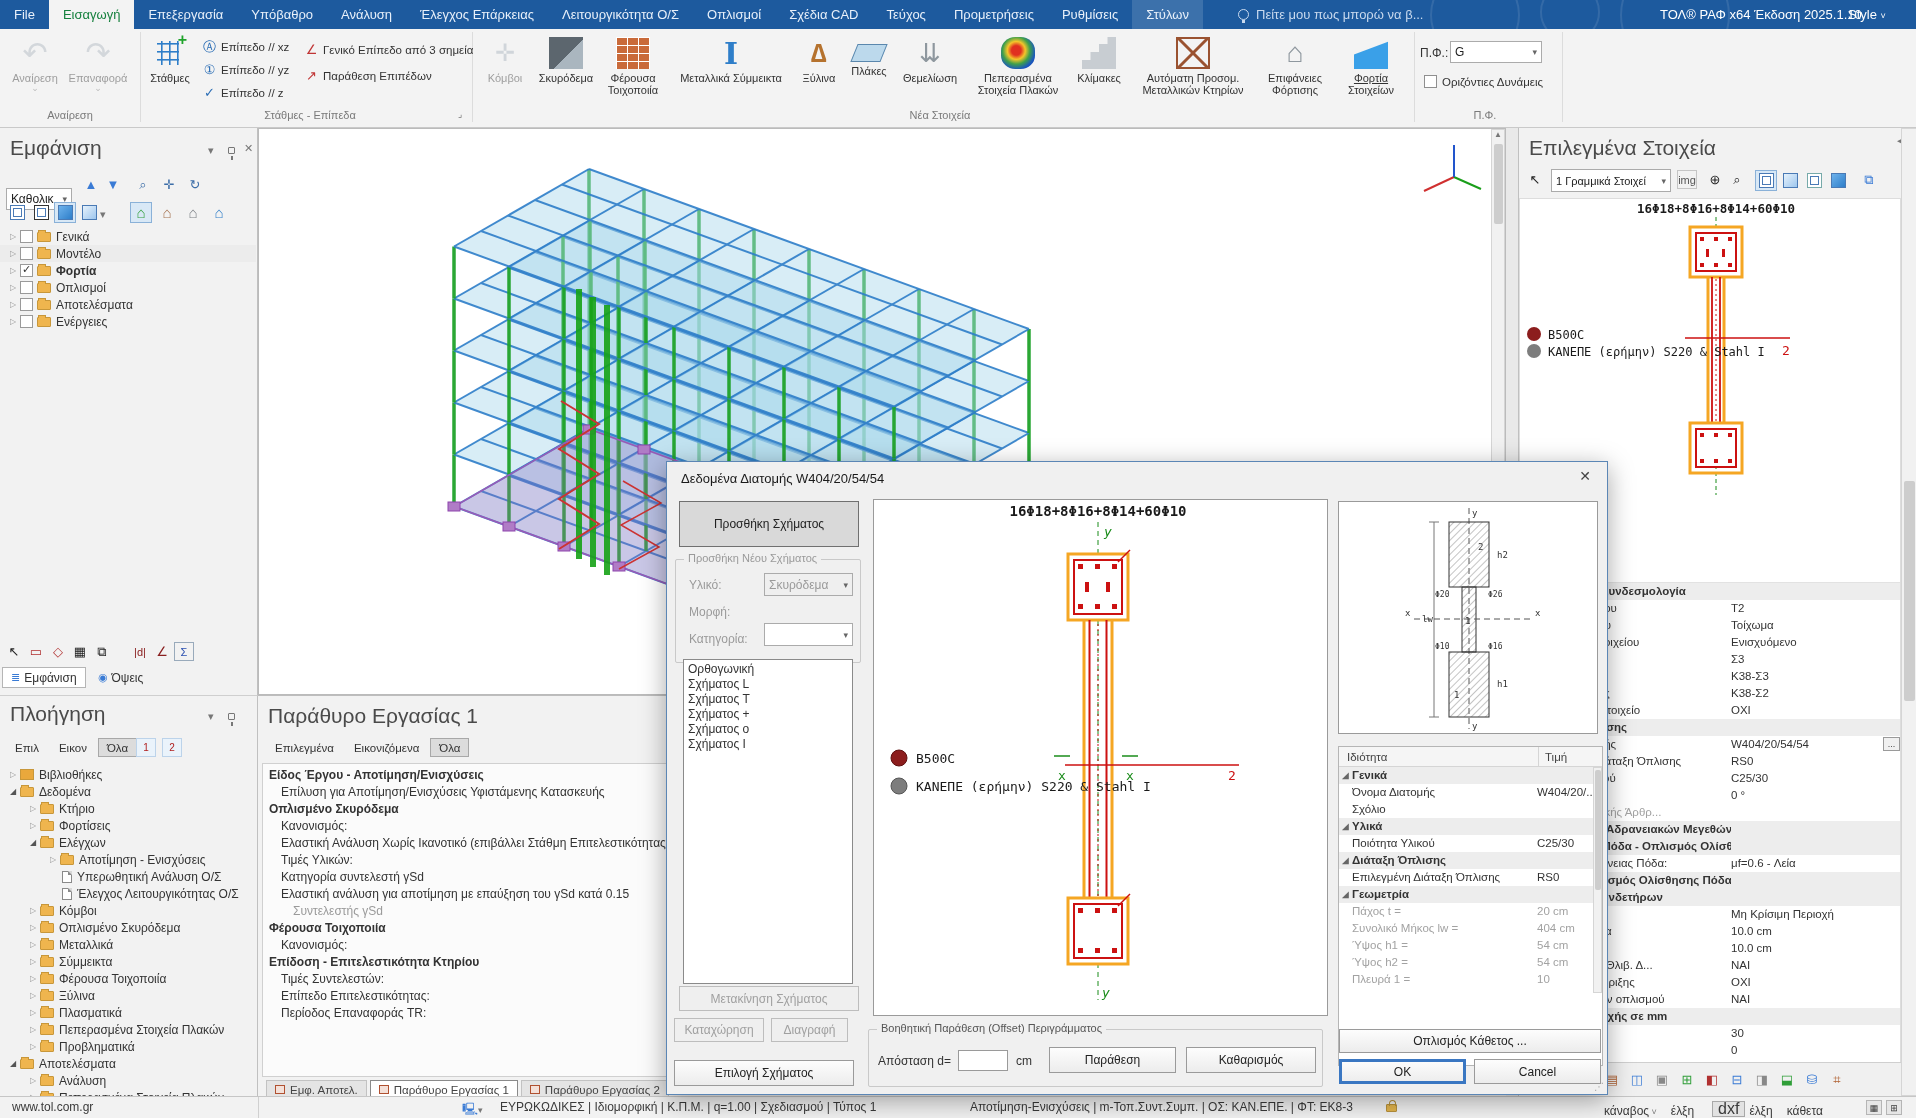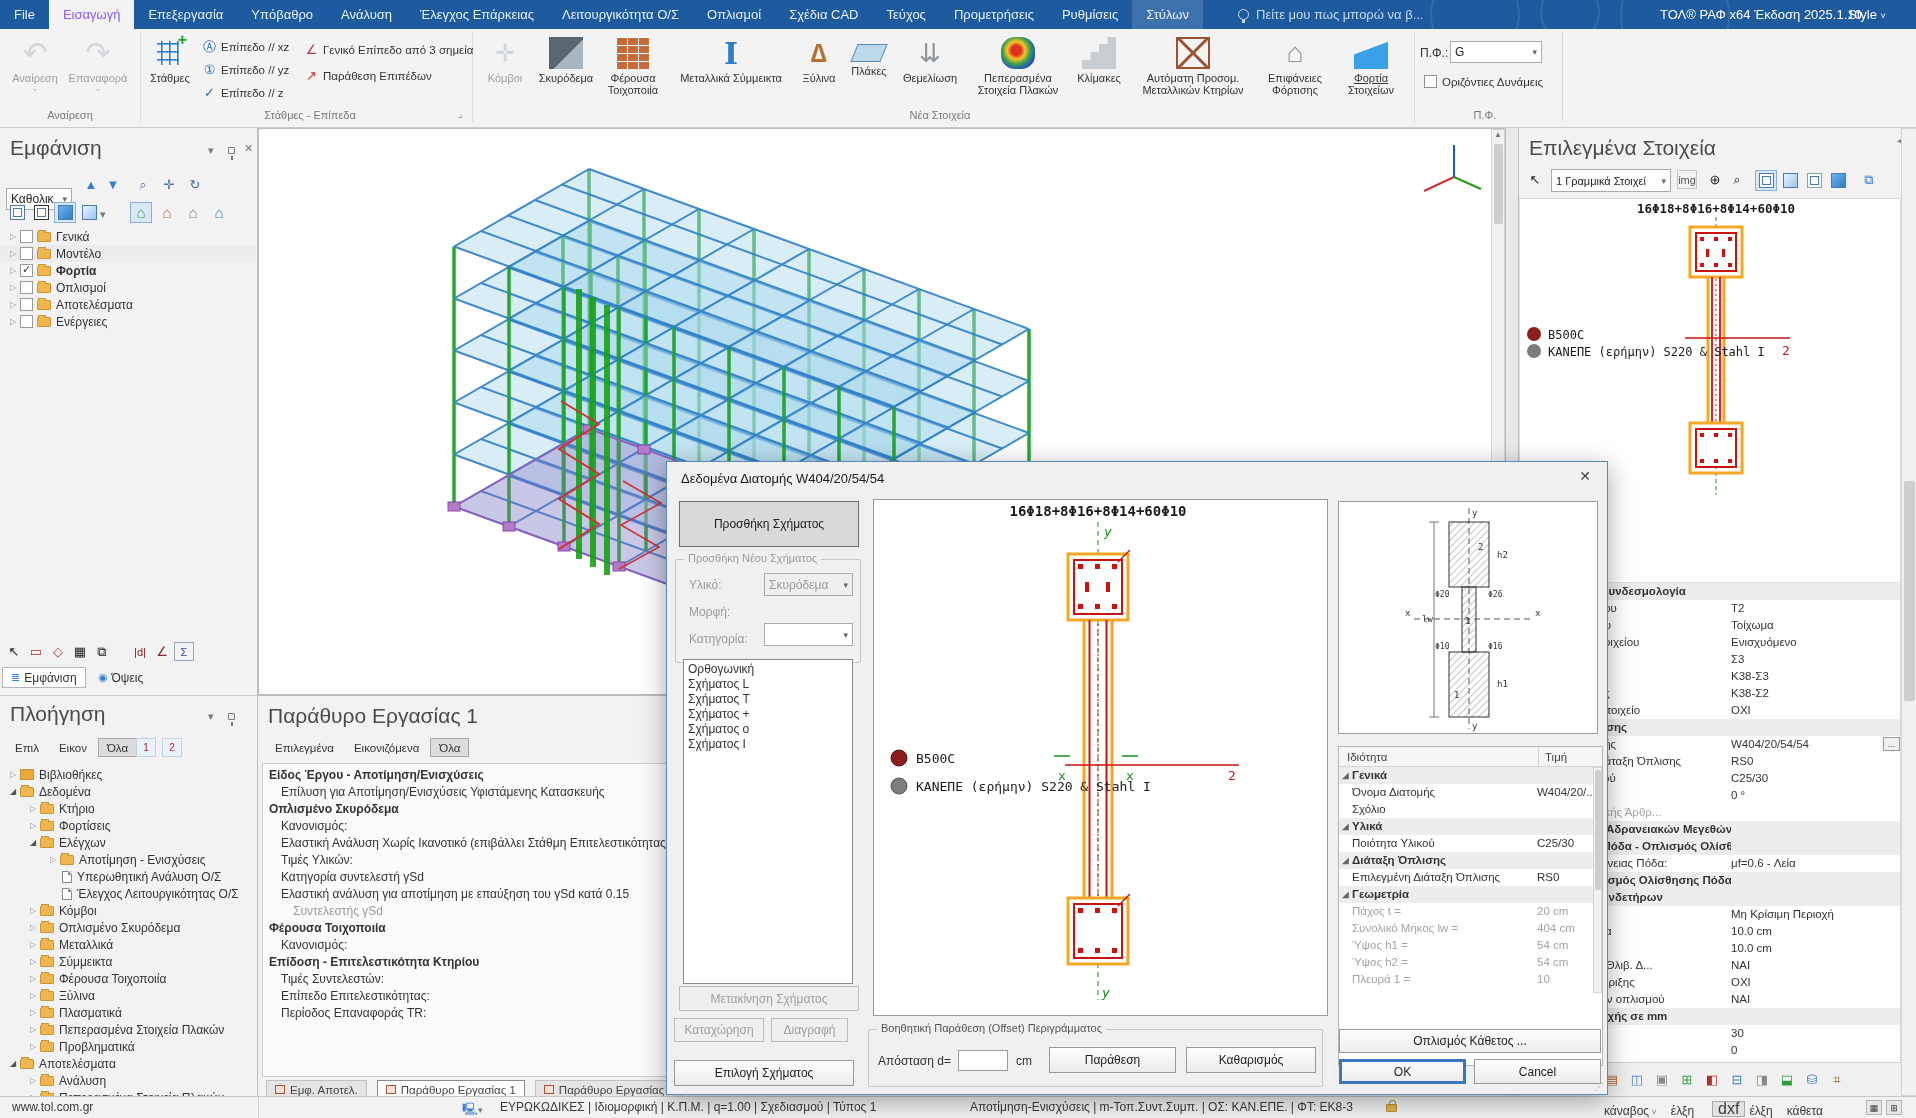--- a/index.html
+++ b/index.html
@@ -5,21 +5,21 @@
 *{margin:0;padding:0;box-sizing:border-box}
 html,body{background:#8a8a8a}
 #root{position:relative;width:1916px;height:1118px;overflow:hidden;background:#e9e9e9;
   font-family:"Liberation Sans",sans-serif;font-size:12px;color:#222}
 .abs{position:absolute}
 
 .tabbar{left:0;top:0;width:1916px;height:29px;background:#1d5a9e;overflow:hidden}
 .swirl{border:2px solid rgba(255,255,255,.10);border-radius:50%}
 .tabs{display:flex;height:29px;align-items:stretch}
 .tab{color:#e8f0fa;font-size:13px;padding:0 14px;display:flex;align-items:center;cursor:default;white-space:nowrap}
-.tab.active{background:#f3f3f3;color:#8b5cf6}
+.tab.active{background:#f3f3f3;color:#15803d}
 .tab.ctx{background:rgba(255,255,255,.14)}
 .searchbox{display:flex;align-items:center;color:#c8d9ee;font-size:13px;gap:7px;padding:0 10px}
 .bulb{width:11px;height:11px;border:1.5px solid #c8d9ee;border-radius:50%;position:relative}
 .bulb::after{content:"";position:absolute;left:3px;top:10px;width:3px;height:3px;background:#c8d9ee}
 .apptitle{color:#fff;font-size:13px;white-space:nowrap}
 
 .ribbon{left:0;top:29px;width:1916px;height:99px;background:#f3f3f3;border-bottom:1px solid #c9c9c9}
 .rsep{position:absolute;top:3px;width:1px;height:90px;background:#dcdcdc}
 .glabel{position:absolute;top:80px;font-size:11px;color:#7a7a7a;text-align:center;white-space:nowrap}
 .bigbtn{position:absolute;top:5px;height:76px;display:flex;flex-direction:column;align-items:center;
@@ -632,21 +632,21 @@
         <div class="wrow">Κατηγορία συντελεστή γSd</div>
         <div class="wrow">Ελαστική ανάλυση για αποτίμηση με επαύξηση του γSd κατά 0.15</div>
         <div class="wrow grey">Συντελεστής γSd</div>
         <div class="wrow hdr">Φέρουσα Τοιχοποιία</div>
         <div class="wrow">Κανονισμός:</div>
         <div class="wrow hdr">Επίδοση - Επιτελεστικότητα Κτηρίου</div>
         <div class="wrow">Τιμές Συντελεστών:</div>
         <div class="wrow">Επίπεδο Επιτελεστικότητας:</div>
         <div class="wrow">Περίοδος Επαναφοράς TR:</div>
       </div>
-    <div class="abs" style="left:8px;top:384px;display:flex;gap:10px">
+    <div class="abs" style="left:8px;top:384px;display:flex;gap:3px">
 
     <span class="btab">
           <span class="sq"></span>
           <span>Εμφ. Αποτελ.</span>
         </span>
         <span class="btab on">
           <span class="sq"></span>
           <span>Παράθυρο Εργασίας 1</span>
         </span>
         <span class="btab">

